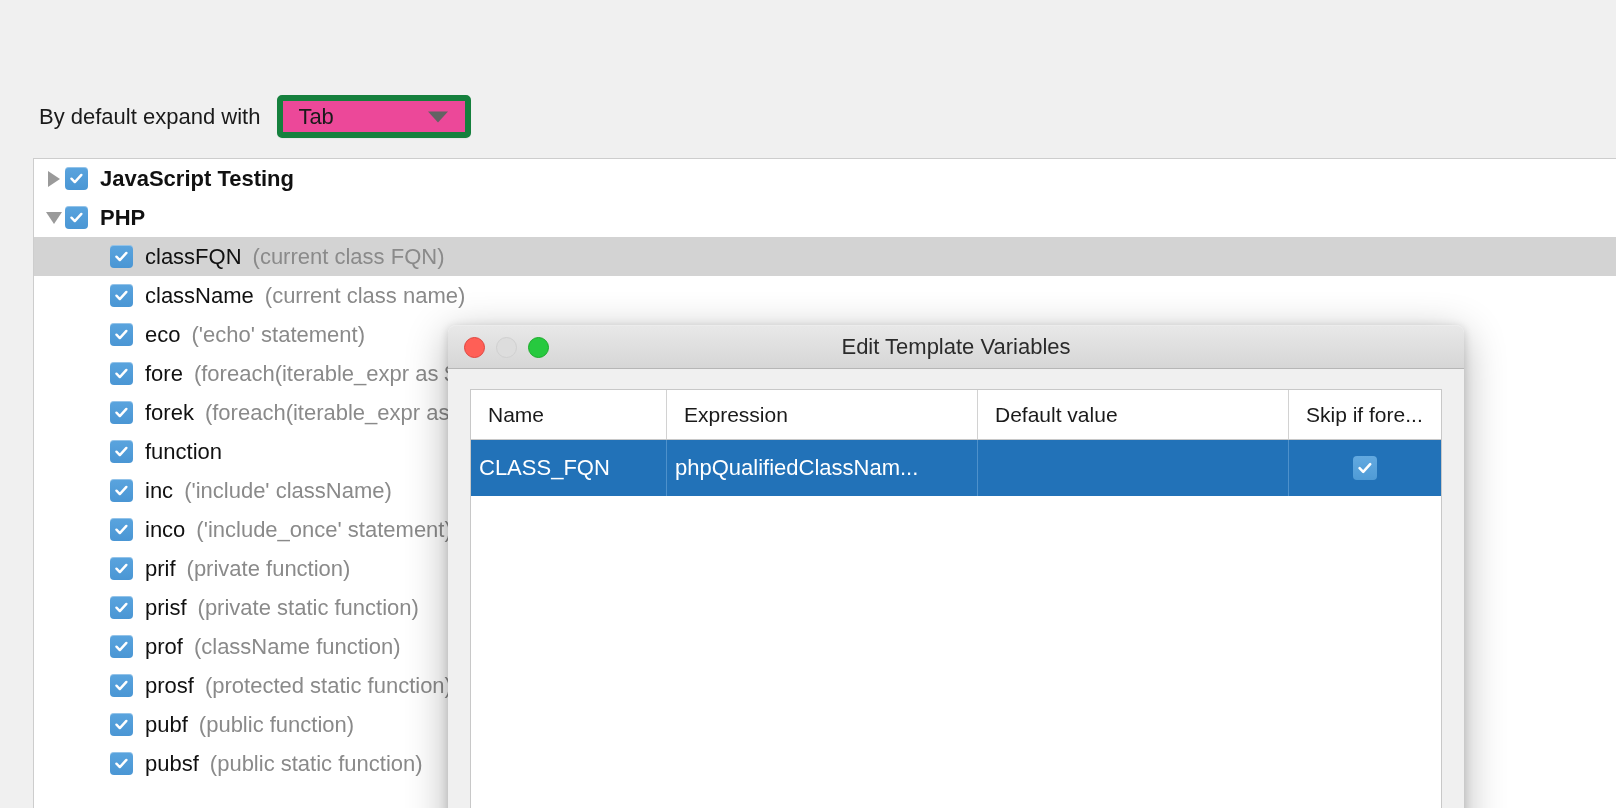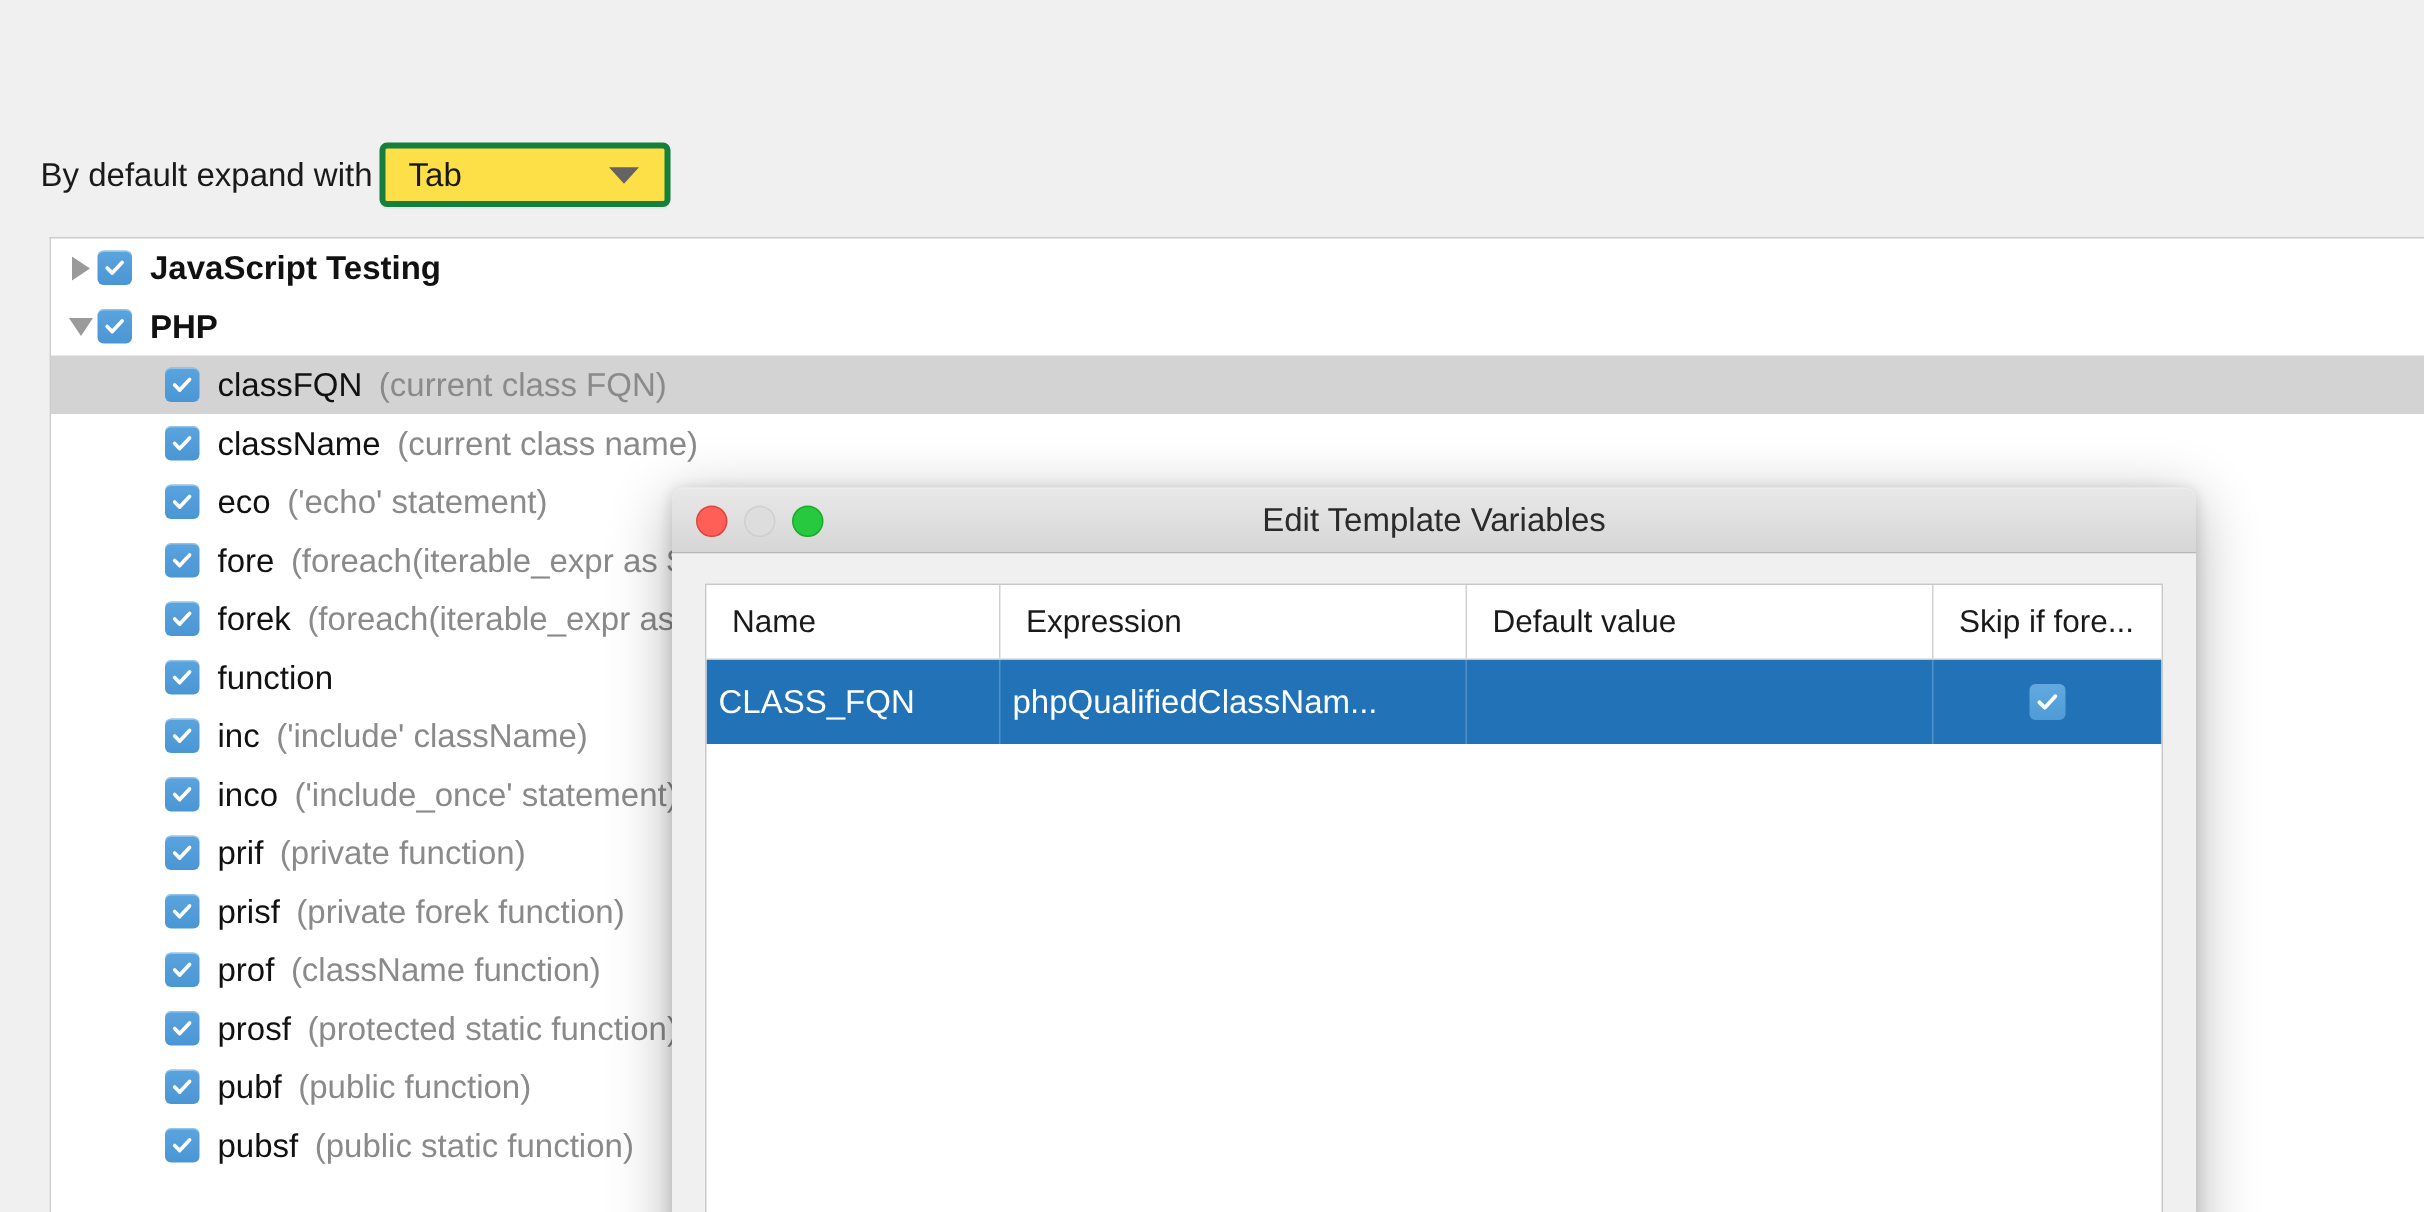--- a/index.html
+++ b/index.html
@@ -17,29 +17,29 @@
   #breadcrumb {
     position: absolute; left: 31px; top: 24px;
     display: flex; align-items: center; gap: 13px;
     font-size: 23px; font-weight: bold; color: #1a1a1a;
     letter-spacing: -0.1px;
   }
   #breadcrumb .sep { font-size: 19px; font-weight: normal; color: #333; }
 
   
   #expand-row {
-    position: absolute; left: 27px; top: 95px;
+    position: absolute; left: 39px; top: 95px;
     display: flex; align-items: center; justify-content: center;
   }
   #expand-label { font-size: 22px; color: #1a1a1a; }
   #expand-select {
-    margin-left: 5px;
+    margin-left: 17px;
     width: 194px; height: 43px;
-    background: #fde047;
-    border: 4px solid #15803d;
+    background: #ec4899;
+    border: 6px solid #15803d;
     border-radius: 5px;
     display: flex; align-items: center;
     position: relative;
     box-shadow: 0 1px 1px rgba(0,0,0,0.04);
   }
   #expand-select .val { font-size: 22px; color: #1a1a1a; margin-left: 15px; }
   #expand-select .caret {
     position: absolute; right: 17px; top: 50%; transform: translateY(-50%);
     width: 0; height: 0;
     border-left: 10px solid transparent;
@@ -282,21 +282,21 @@
         <span class="tree-label">prif</span>
         <span class="tree-desc">(private function)</span>
       </div>
       <div class="tree-row indent-child">
         <span class="cb">
           <svg width="15" height="15" viewBox="0 0 16 16" aria-hidden="true">
             <path d="M2.6 8.2 L6.2 11.8 L13.2 4.2" fill="none" stroke="#ffffff" stroke-width="2.6" stroke-linecap="round" stroke-linejoin="round"></path>
           </svg>
         </span>
         <span class="tree-label">prisf</span>
-        <span class="tree-desc">(private forek function)</span>
+        <span class="tree-desc">(private static function)</span>
       </div>
       <div class="tree-row indent-child">
         <span class="cb">
           <svg width="15" height="15" viewBox="0 0 16 16" aria-hidden="true">
             <path d="M2.6 8.2 L6.2 11.8 L13.2 4.2" fill="none" stroke="#ffffff" stroke-width="2.6" stroke-linecap="round" stroke-linejoin="round"></path>
           </svg>
         </span>
         <span class="tree-label">prof</span>
         <span class="tree-desc">(className function)</span>
       </div>

